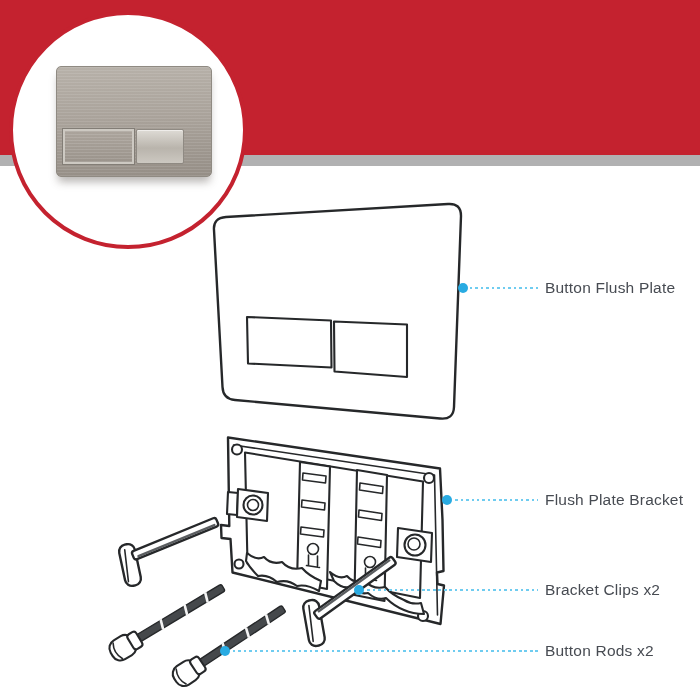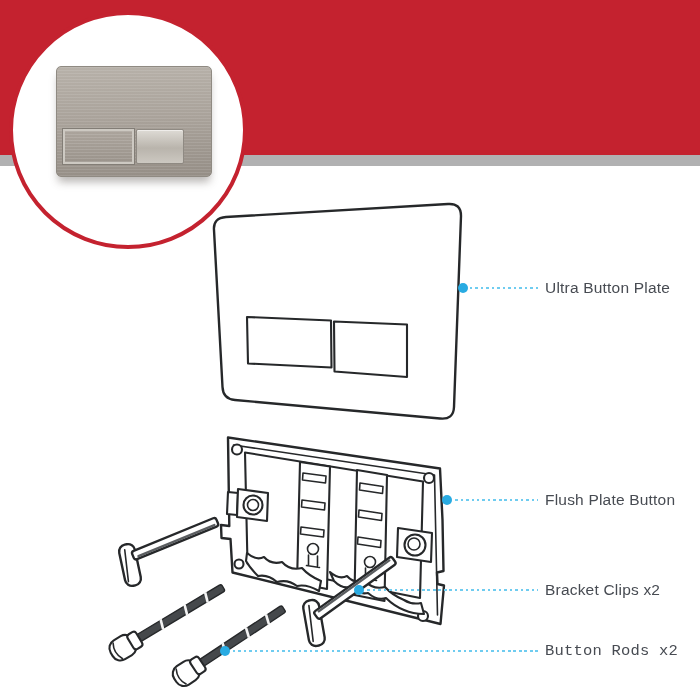--- a/index.html
+++ b/index.html
@@ -158,34 +158,34 @@
         <rect class="lw2" x="-26" y="-11" width="26" height="22" rx="9"></rect>
         <rect class="lw2" x="-4" y="-8.5" width="10" height="17" rx="3"></rect>
         <path class="ln" d="M -19 -9 Q -24 0 -19 9"></path>
       </g>
     </g>
   </svg>
 
   <div class="callout">
     <span class="dot" style="left:458px;top:283px;"></span>
     <span class="leader" style="left:470px;top:287px;width:68px;"></span>
-    <span class="part-label" style="top:278px;">Ultra Button Plate</span>
+    <span class="part-label" style="top:278px;">Button Flush Plate</span>
   </div>
 
   <div class="callout">
     <span class="dot" style="left:442px;top:495px;"></span>
     <span class="leader" style="left:455px;top:499px;width:83px;"></span>
-    <span class="part-label" style="top:490px;">Flush Plate Button</span>
+    <span class="part-label" style="top:490px;">Flush Plate Bracket</span>
   </div>
 
   <div class="callout">
     <span class="dot" style="left:354px;top:585px;"></span>
     <span class="leader" style="left:367px;top:589px;width:171px;"></span>
     <span class="part-label" style="top:580px;">Bracket Clips x2</span>
   </div>
 
   <div class="callout">
     <span class="dot" style="left:220px;top:646px;"></span>
     <span class="leader" style="left:233px;top:650px;width:305px;"></span>
-    <span class="part-label" style="top:641px;font-family:Liberation Mono, monospace;">Button Rods x2</span>
+    <span class="part-label" style="top:641px;">Button Rods x2</span>
   </div>
 
 </div>
 
 </body></html>

